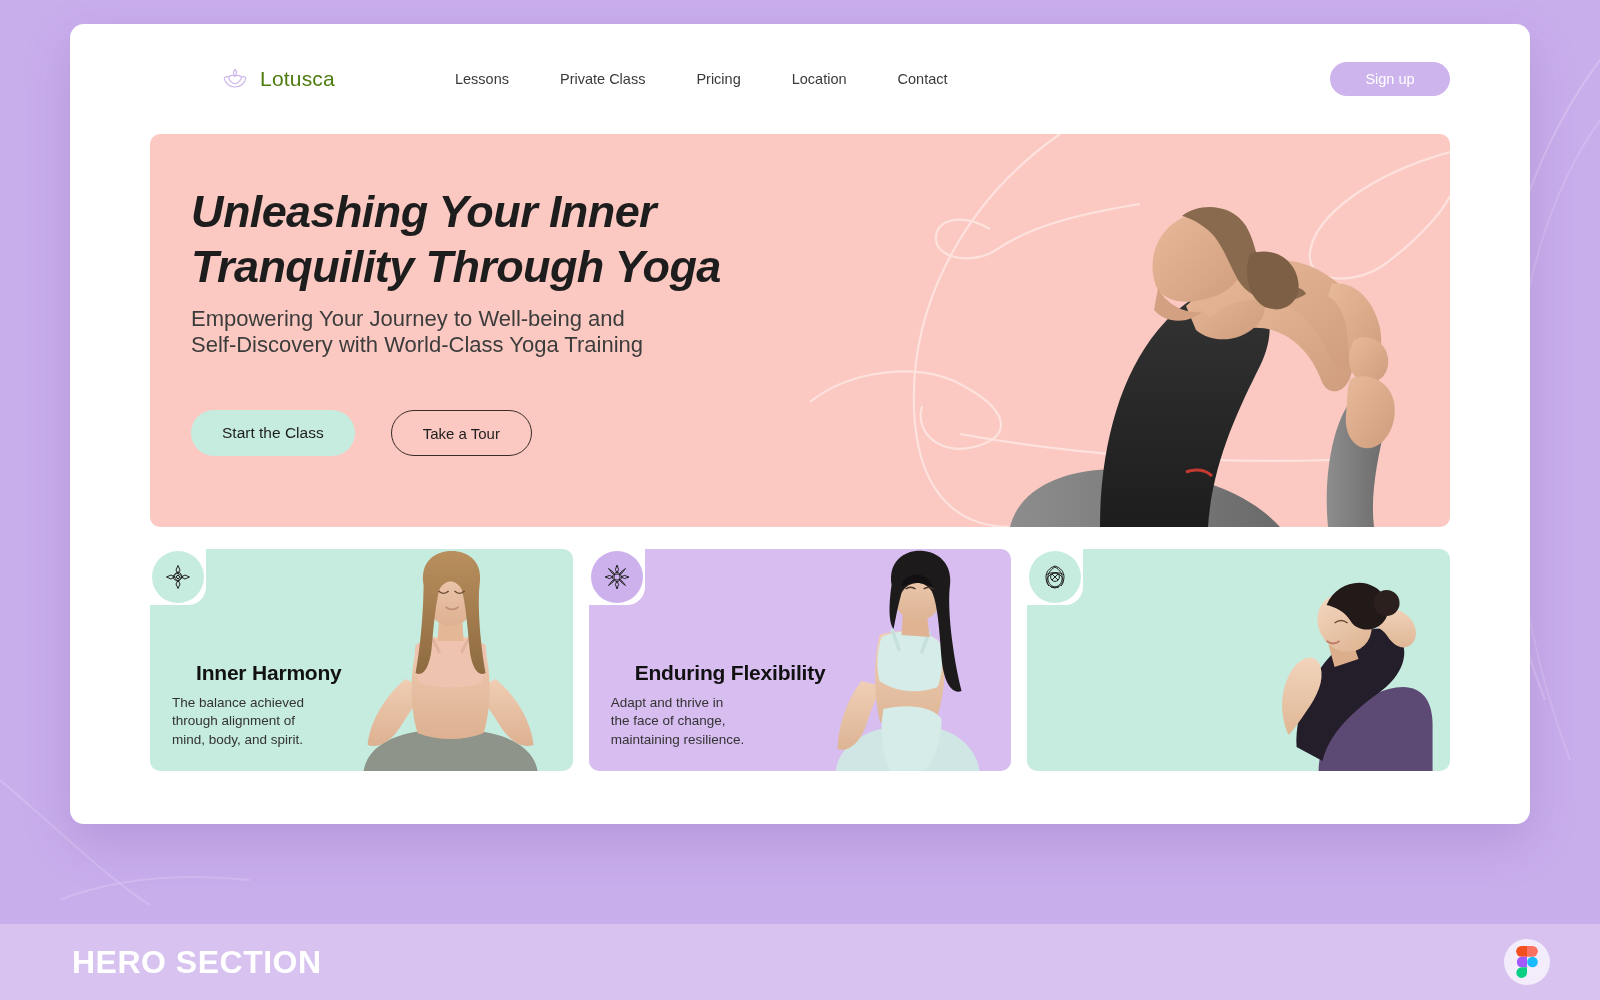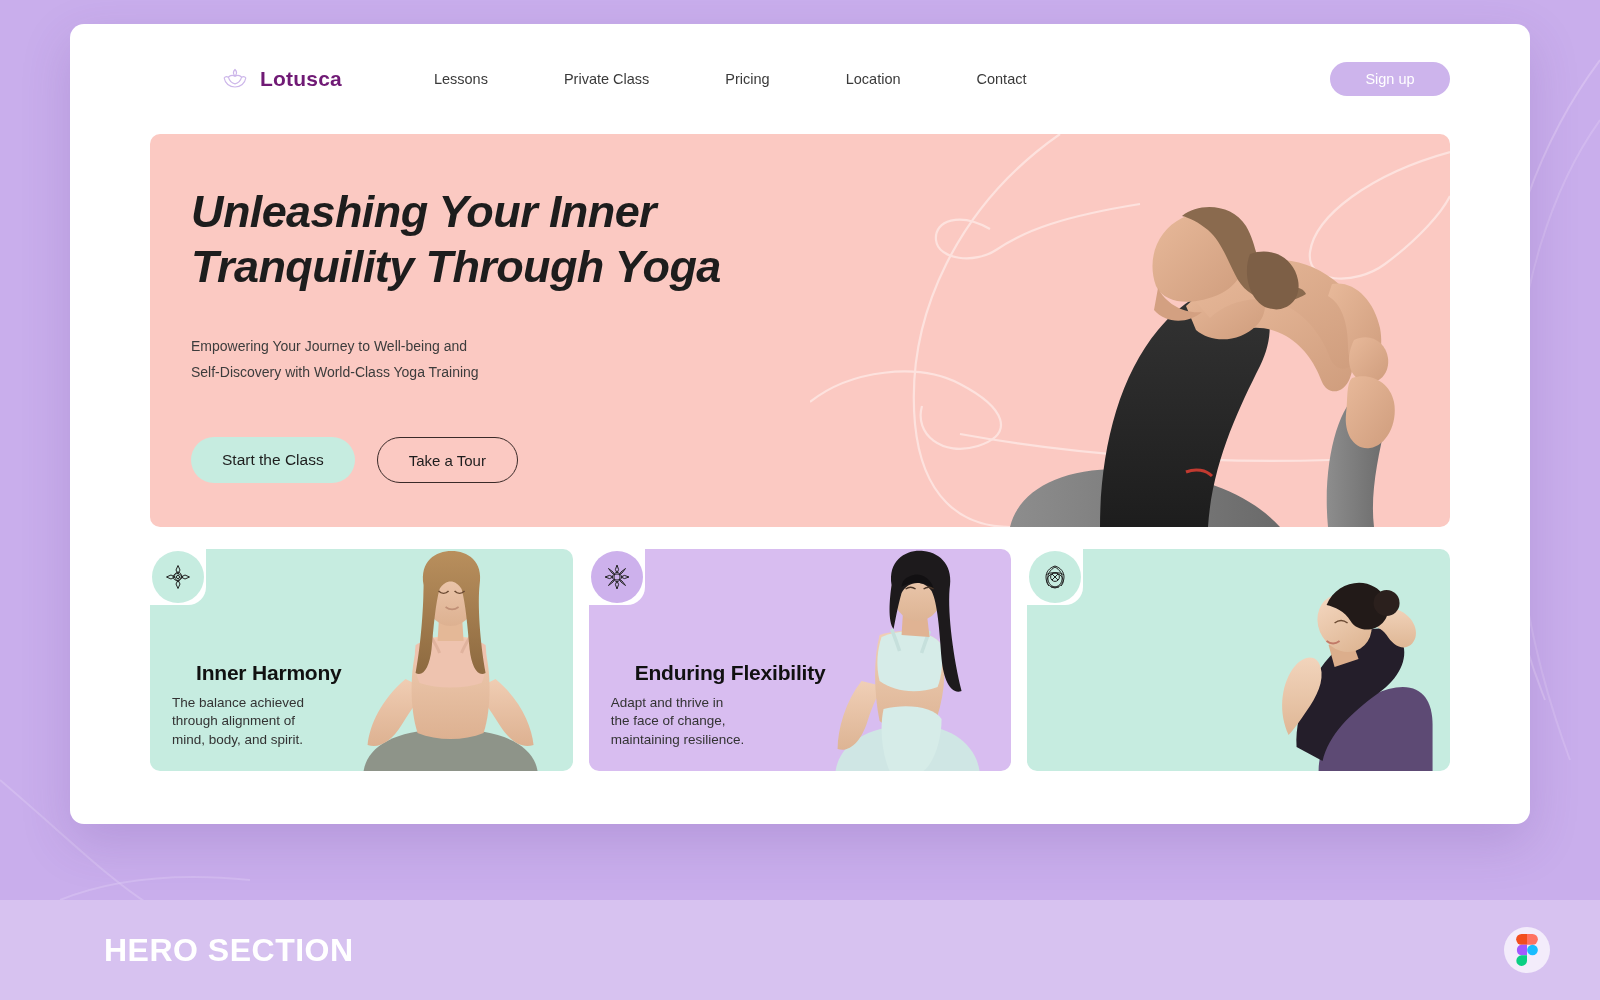--- a/index.html
+++ b/index.html
@@ -31,25 +31,25 @@
   
   .navbar {
     height: 110px;
     display: flex;
     align-items: center;
     padding: 0 80px 0 150px;
   }
   .brand { display: flex; align-items: center; gap: 10px; }
   .brand-icon { width: 30px; height: 30px; display: block; }
   .brand-name {
-    font-size: 21px; color: #701a75; letter-spacing: .2px; font-weight: bold;
+    font-size: 21px; color: #4d7c0f; letter-spacing: .2px;
   }
   .nav-links {
-    display: flex; align-items: center; gap: 76px;
-    margin-left: 92px;
+    display: flex; align-items: center; gap: 51px;
+    margin-left: 120px;
     justify-content: flex-end;
   }
   .nav-link {
     font-size: 14.5px; color: #3a3a3a; white-space: nowrap; cursor: pointer;
   }
   .signup-btn {
     margin-left: auto;
     width: 120px; height: 34px;
     border-radius: 21px;
     background: #cdb4ec;
@@ -68,24 +68,24 @@
     background: #fbc9c2;
     border-radius: 10px;
     overflow: hidden;
   }
   .hero-copy { position: absolute; left: 41px; top: 50px; width: 620px; }
   .hero-title {
     font-size: 45px; line-height: 55px; font-weight: bold;
     color: #1d1d1d; letter-spacing: -.6px; font-style: italic;
   }
   .hero-sub {
-    margin-top: 39px;
-    font-size: 14px; line-height: 26px; color: #3c3c3c;
-  }
-  .hero-ctas { display: flex; align-items: center; gap: 22px; margin-top: 52px; }
+    margin-top: 12px;
+    font-size: 22px; line-height: 26px; color: #3c3c3c;
+  }
+  .hero-ctas { display: flex; align-items: center; gap: 36px; margin-top: 52px; }
   .btn-primary {
     height: 46px; padding: 0 31px;
     border-radius: 23px;
     background: #c6ece0; color: #1d1d1d;
     font-size: 15.5px;
     display: flex; align-items: center; justify-content: center;
     border: none; cursor: pointer;
     font-family: "Liberation Sans", sans-serif;
   }
   .btn-ghost {
@@ -144,23 +144,23 @@
   }
   .card-photo {
     position: absolute; right: 0; bottom: 0;
     width: 58%; height: 100%;
     z-index: 1;
   }
 
   
   .footer-bar {
     position: absolute; left: 0; bottom: 0;
-    width: 1600px; height: 100px;
+    width: 1600px; height: 76px;
     background: #d7c2f0;
-    display: flex; align-items: center; padding-left: 32px;
+    display: flex; align-items: center;
   }
   .footer-title {
     margin-left: 72px;
     font-size: 32px; font-weight: bold; letter-spacing: .5px;
     color: #ffffff;
   }
   .figma-badge {
     margin-left: auto; margin-right: 50px;
     width: 46px; height: 46px; border-radius: 50%;
     background: #f3ecfb;

